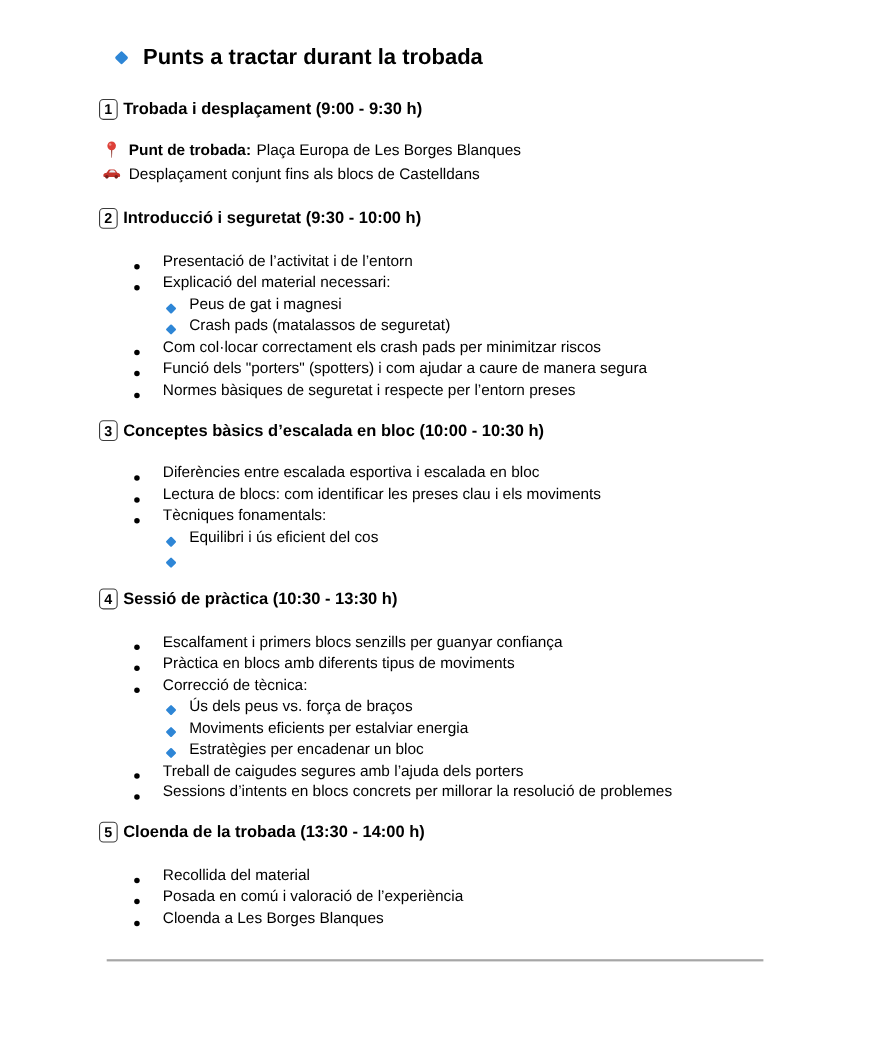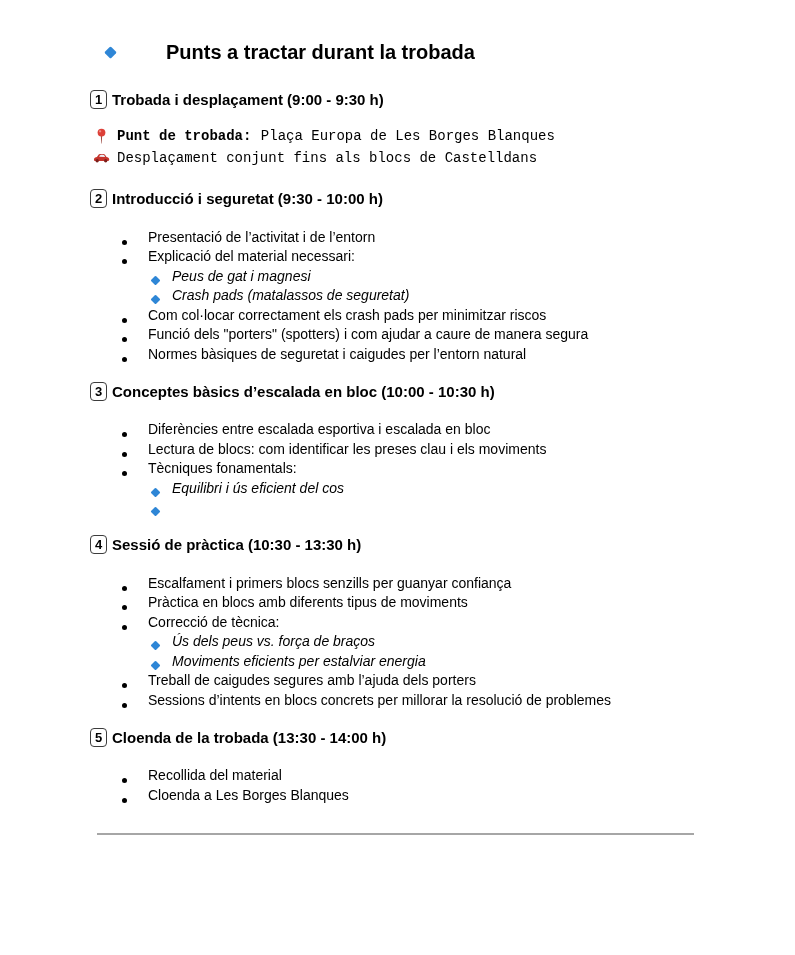--- a/index.html
+++ b/index.html
@@ -9,21 +9,21 @@
     color: #000000;
     font-family: "Liberation Sans", sans-serif;
     overflow: hidden;
   }
   .doc { padding: 40px 95px 0 90px; }
 
   
   .title {
     display: flex; align-items: center;
     font-size: 20px; font-weight: bold;
-    height: 24px; margin: 0; gap: 36px;
+    height: 24px; margin: 0;
   }
   .diamond-lg {
     width: 9px; height: 9px; flex: none;
     background: #2e86d6; border-radius: 1.5px;
     transform: rotate(45deg);
     margin-left: 16px; margin-right: 15px;
   }
 
   
   .sec {
@@ -36,34 +36,34 @@
     box-sizing: border-box; flex: none;
     min-width: 17px; height: 19px; padding: 0 2px;
     border: 1.5px solid #3c3c3c; border-radius: 4px;
     display: flex; align-items: center; justify-content: center;
     font-size: 13px; font-weight: bold;
     margin-right: 5px; background: #fff;
   }
 
   
   .elist { margin-top: 16px; }
-  .eli { display: flex; align-items: center; height: 22px; font-size: 14px; font-family: Liberation Mono, monospace; }
+  .eli { display: flex; align-items: center; height: 22px; font-size: 14px; }
   .eli .ic { width: 17px; flex: none; margin-left: 3px; margin-right: 7px; display: flex; align-items: center; justify-content: center; }
   .eli b { margin-right: 1px; }
 
   
   .ul { margin-top: 17px; }
   .li { display: flex; align-items: flex-end; height: 19.5px; font-size: 14px; }
   .li.l1 { padding-left: 32px; }
   .li.l1 .dot {
     width: 5px; height: 5px; flex: none;
     border-radius: 50%; background: #000;
     margin-right: 21px;
   }
-  .li.l2 { padding-left: 62px; font-style: italic; }
+  .li.l2 { padding-left: 62px; }
   .li.l2 .dia {
     width: 7px; height: 7px; flex: none;
     background: #2e86d6; border-radius: 1px;
     transform: rotate(45deg);
     margin-right: 13px;
   }
 
   
   .rule {
     height: 2px; width: 597px;
@@ -133,21 +133,21 @@
     <div class="li l1">
         <span class="dot"></span>
         <span>Com col·locar correctament els crash pads per minimitzar riscos</span>
       </div>
     <div class="li l1">
         <span class="dot"></span>
         <span>Funció dels "porters" (spotters) i com ajudar a caure de manera segura</span>
       </div>
     <div class="li l1">
         <span class="dot"></span>
-        <span>Normes bàsiques de seguretat i caigudes per l’entorn natural</span>
+        <span>Normes bàsiques de seguretat i respecte per l’entorn preses</span>
       </div>
   </div>
 
   <h2 class="sec">
     <span class="keycap">3</span>
     <span>Conceptes bàsics d’escalada en bloc (10:00 - 10:30 h)</span>
   </h2>
   <div class="ul">
     <div class="li l1">
         <span class="dot"></span>
@@ -188,20 +188,24 @@
         <span>Correcció de tècnica:</span>
       </div>
     <div class="li l2">
         <span class="dia"></span>
         <span>Ús dels peus vs. força de braços</span>
       </div>
     <div class="li l2">
         <span class="dia"></span>
         <span>Moviments eficients per estalviar energia</span>
       </div>
+    <div class="li l2">
+        <span class="dia"></span>
+        <span>Estratègies per encadenar un bloc</span>
+      </div>
     <div class="li l1">
         <span class="dot"></span>
         <span>Treball de caigudes segures amb l’ajuda dels porters</span>
       </div>
     <div class="li l1">
         <span class="dot"></span>
         <span>Sessions d’intents en blocs concrets per millorar la resolució de problemes</span>
       </div>
   </div>
 
@@ -209,19 +213,23 @@
     <span class="keycap">5</span>
     <span>Cloenda de la trobada (13:30 - 14:00 h)</span>
   </h2>
   <div class="ul">
     <div class="li l1">
         <span class="dot"></span>
         <span>Recollida del material</span>
       </div>
     <div class="li l1">
         <span class="dot"></span>
+        <span>Posada en comú i valoració de l’experiència</span>
+      </div>
+    <div class="li l1">
+        <span class="dot"></span>
         <span>Cloenda a Les Borges Blanques</span>
       </div>
   </div>
 
   <div class="rule"></div>
 
 </div>
 
 </body></html>

